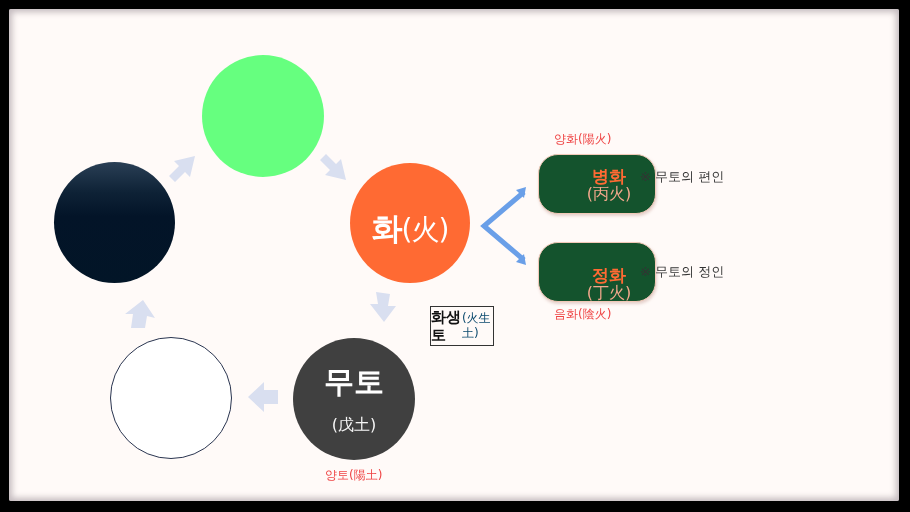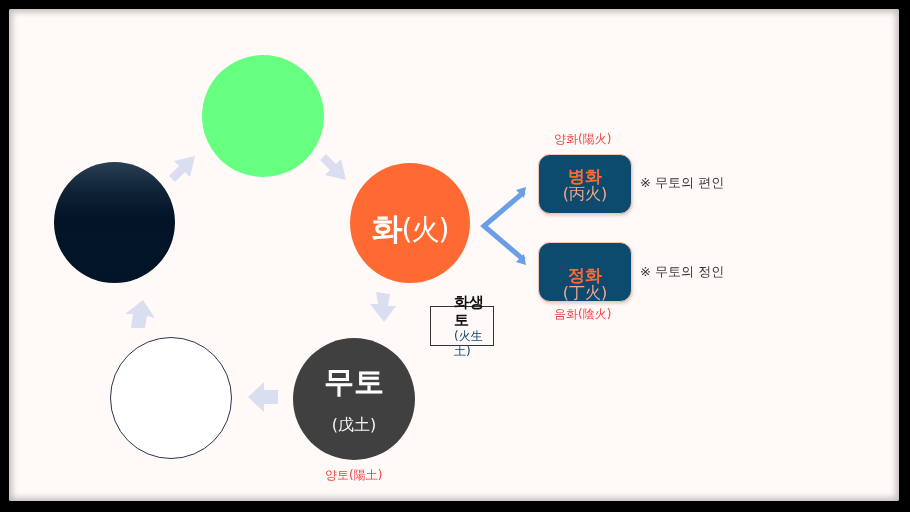--- a/index.html
+++ b/index.html
@@ -10,28 +10,28 @@
   .c-green { left:202px; top:55px; width:122px; height:122px; background:#66ff7f; }
   .c-black { left:54px; top:162px; width:121px; height:121px; background:linear-gradient(to bottom,#2a3f55 0%,#0e2236 25%,#031428 45%,#021527 100%); }
   .c-fire { left:350px; top:163px; width:120px; height:120px; background:#ff6a33; }
   .c-earth { left:293px; top:338px; width:122px; height:122px; background:#404040; }
   .c-white { left:110px; top:337px; width:122px; height:122px; background:#fff; border:1px solid #2a3550; }
   .fire-label { font-size:31px; font-weight:bold; letter-spacing:-1px;margin-top:12px; }
   .fire-label .paren { font-weight:normal; font-size:28px; }
   .earth-main { font-size:30px; font-weight:bold; }
   .earth-sub { font-size:16px; margin-top:12px; opacity:.95; }
   .arrow { position:absolute; width:34px; height:34px; }
-  .box { position:absolute; width:92px; height:58px; background:#0c4a6e; border:1px solid #f2c9b8; border-radius:12px; box-shadow:1px 2px 3px rgba(200,160,150,.45);
-    display:flex; flex-direction:column; align-items:center; justify-content:center; }
+  .box { position:absolute; width:92px; height:58px; background:#14532d; border:1px solid #f2c9b8; border-radius:20px; box-shadow:1px 2px 3px rgba(200,160,150,.45);
+    display:flex; flex-direction:column; align-items:center; justify-content:center;padding-left:24px; }
   .box .main { color:#ff6a33; font-weight:bold; font-size:17px; line-height:20px; }
   .box .sub { color:#f3a88c; font-size:16px; line-height:16px; }
   .txt { position:absolute; font-size:12px; color:#ef4444; white-space:nowrap; }
   .note { position:absolute; font-size:13px; color:#333; white-space:nowrap; }
   .gen-box { position:absolute; left:430px; top:306px; width:64px; height:40px; border:1px solid #333; background:#fffaf8; box-sizing:border-box;
-    display:flex; flex-direction:column; justify-content:center;padding-left:23px; }
+    display:flex; align-items:center; justify-content:center; }
   .gen-box .main { font-weight:bold; font-size:15px; color:#111; line-height:18px; }
   .gen-box .sub { font-size:12px; color:#0c4a6e; line-height:15px; }
 </style>
 </head>
 <body>
 
 <div class="slide"></div>
 
 <div class="circle c-green">
     <span></span>
@@ -78,20 +78,20 @@
 <div class="gen-box">
   <div class="main">화생토</div>
   <div class="sub">(火生土)</div>
 </div>
 
 <div class="txt" style="left:554px;top:131px;">양화(陽火)</div>
 <div class="box" style="left:538px;top:154px;">
   <div class="main">병화</div>
   <div class="sub">(丙火)</div>
 </div>
-<div class="note" style="left:640px;top:174px;">※ 무토의 편인</div>
+<div class="note" style="left:640px;top:168px;">※ 무토의 편인</div>
 
 <div class="box" style="left:538px;top:242px;justify-content:flex-end;">
   <div class="main">정화</div>
   <div class="sub">(丁火)</div>
 </div>
 <div class="note" style="left:640px;top:263px;">※ 무토의 정인</div>
 <div class="txt" style="left:554px;top:306px;">음화(陰火)</div>
 
 </body></html>

